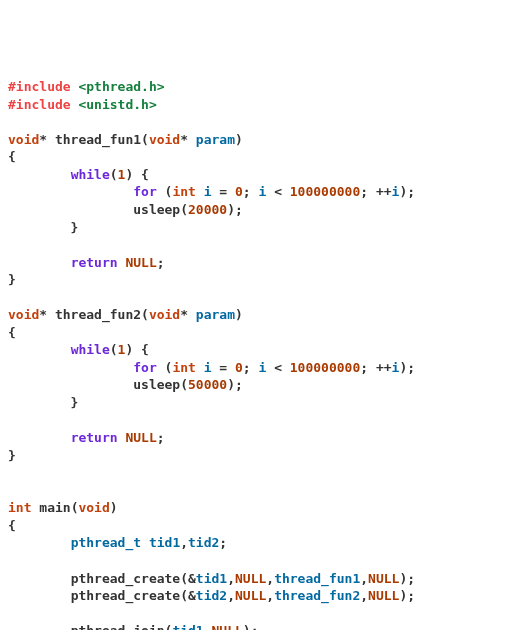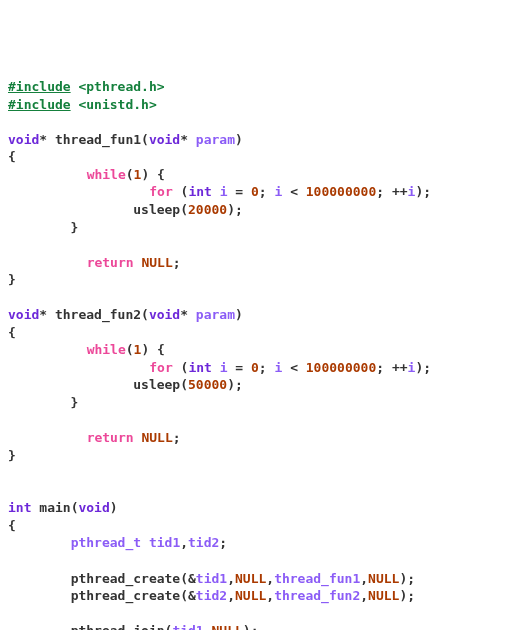--- a/index.html
+++ b/index.html
@@ -7,27 +7,27 @@
     padding: 8px;
     background: #ffffff;
     font-family: "DejaVu Sans Mono", "Liberation Mono", Consolas, monospace;
     font-size: 13px;
     line-height: 1.35;
     color: #333333;
     white-space: pre;
     font-weight: bold;
   }
   .code { display: block; }
-  .pp  { color: #15803d; text-decoration: underline; }           
+  .pp  { color: #ef4444; }           
   .hdr { color: #15803d; }           
-  .kw  { color: #ec4899; margin-left: 16px; }           
-  .type{ color: #6d28d9; }           
+  .kw  { color: #6d28d9; }           
+  .type{ color: #c2410c; }           
   .num { color: #aa3a00; }           
   .fn  { color: #333333; }
-  .id  { color: #8b5cf6; }
+  .id  { color: #0369a1; }
   .op  { color: #333333; }
 </style>
 </head>
 <body>
 
 
 
 <div class="code" id="code-root"><div><span class="pp">#include</span><span class="op"> </span><span class="hdr">&lt;pthread.h&gt;</span></div><div><span class="pp">#include</span><span class="op"> </span><span class="hdr">&lt;unistd.h&gt;</span></div><div>&nbsp;</div><div><span class="type">void</span><span class="op">* </span><span class="fn">thread_fun1</span><span class="op">(</span><span class="type">void</span><span class="op">* </span><span class="id">param</span><span class="op">)</span></div><div><span class="op">{</span></div><div><span class="op">        </span><span class="kw">while</span><span class="op">(</span><span class="num">1</span><span class="op">) {</span></div><div><span class="op">                </span><span class="kw">for</span><span class="op"> (</span><span class="type">int</span><span class="op"> </span><span class="id">i</span><span class="op"> = </span><span class="num">0</span><span class="op">; </span><span class="id">i</span><span class="op"> &lt; </span><span class="num">100000000</span><span class="op">; ++</span><span class="id">i</span><span class="op">);</span></div><div><span class="op">                </span><span class="fn">usleep</span><span class="op">(</span><span class="num">20000</span><span class="op">);</span></div><div><span class="op">        }</span></div><div>&nbsp;</div><div><span class="op">        </span><span class="kw">return</span><span class="op"> </span><span class="num">NULL</span><span class="op">;</span></div><div><span class="op">}</span></div><div>&nbsp;</div><div><span class="type">void</span><span class="op">* </span><span class="fn">thread_fun2</span><span class="op">(</span><span class="type">void</span><span class="op">* </span><span class="id">param</span><span class="op">)</span></div><div><span class="op">{</span></div><div><span class="op">        </span><span class="kw">while</span><span class="op">(</span><span class="num">1</span><span class="op">) {</span></div><div><span class="op">                </span><span class="kw">for</span><span class="op"> (</span><span class="type">int</span><span class="op"> </span><span class="id">i</span><span class="op"> = </span><span class="num">0</span><span class="op">; </span><span class="id">i</span><span class="op"> &lt; </span><span class="num">100000000</span><span class="op">; ++</span><span class="id">i</span><span class="op">);</span></div><div><span class="op">                </span><span class="fn">usleep</span><span class="op">(</span><span class="num">50000</span><span class="op">);</span></div><div><span class="op">        }</span></div><div>&nbsp;</div><div><span class="op">        </span><span class="kw">return</span><span class="op"> </span><span class="num">NULL</span><span class="op">;</span></div><div><span class="op">}</span></div><div>&nbsp;</div><div>&nbsp;</div><div><span class="type">int</span><span class="op"> </span><span class="fn">main</span><span class="op">(</span><span class="type">void</span><span class="op">)</span></div><div><span class="op">{</span></div><div><span class="op">        </span><span class="id">pthread_t</span><span class="op"> </span><span class="id">tid1</span><span class="op">,</span><span class="id">tid2</span><span class="op">;</span></div><div>&nbsp;</div><div><span class="op">        </span><span class="fn">pthread_create</span><span class="op">(&amp;</span><span class="id">tid1</span><span class="op">,</span><span class="num">NULL</span><span class="op">,</span><span class="id">thread_fun1</span><span class="op">,</span><span class="num">NULL</span><span class="op">);</span></div><div><span class="op">        </span><span class="fn">pthread_create</span><span class="op">(&amp;</span><span class="id">tid2</span><span class="op">,</span><span class="num">NULL</span><span class="op">,</span><span class="id">thread_fun2</span><span class="op">,</span><span class="num">NULL</span><span class="op">);</span></div><div>&nbsp;</div><div><span class="op">        </span><span class="fn">pthread_join</span><span class="op">(</span><span class="id">tid1</span><span class="op">,</span><span class="num">NULL</span><span class="op">);</span></div></div>
 
 

